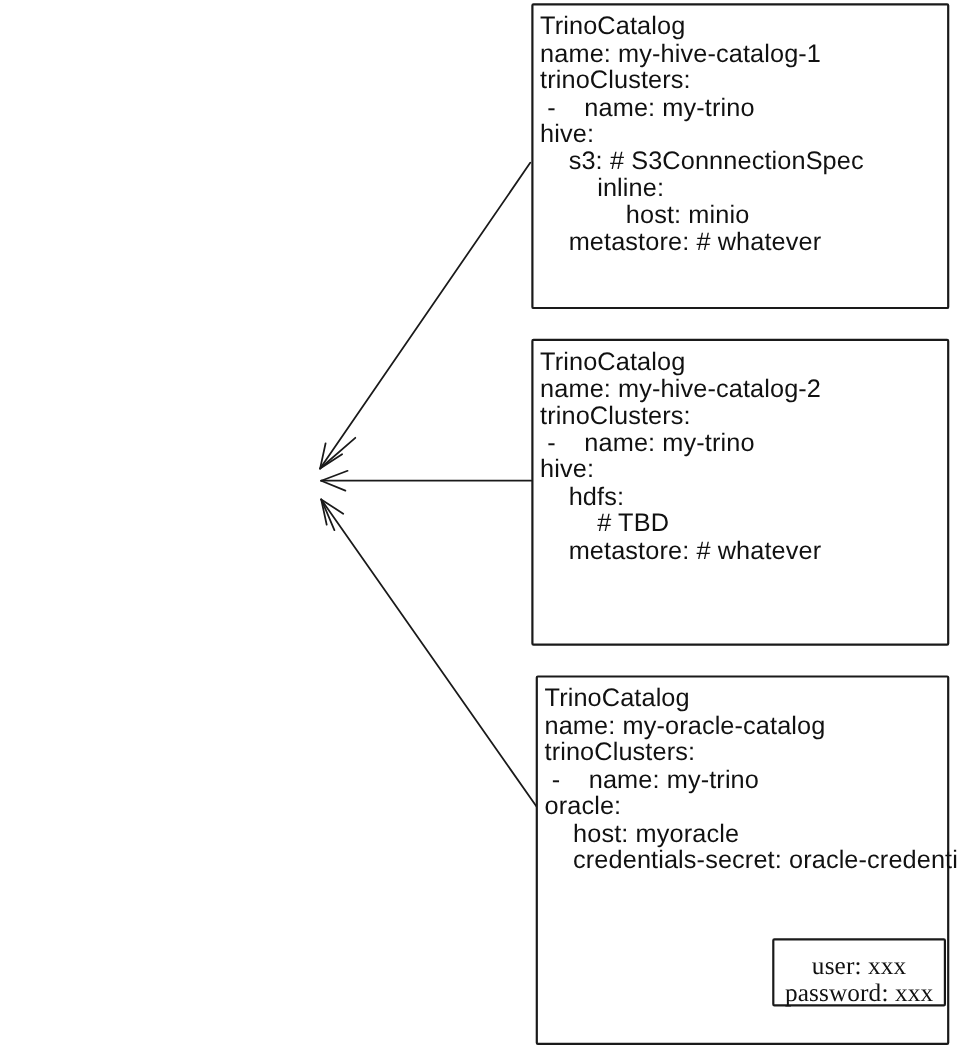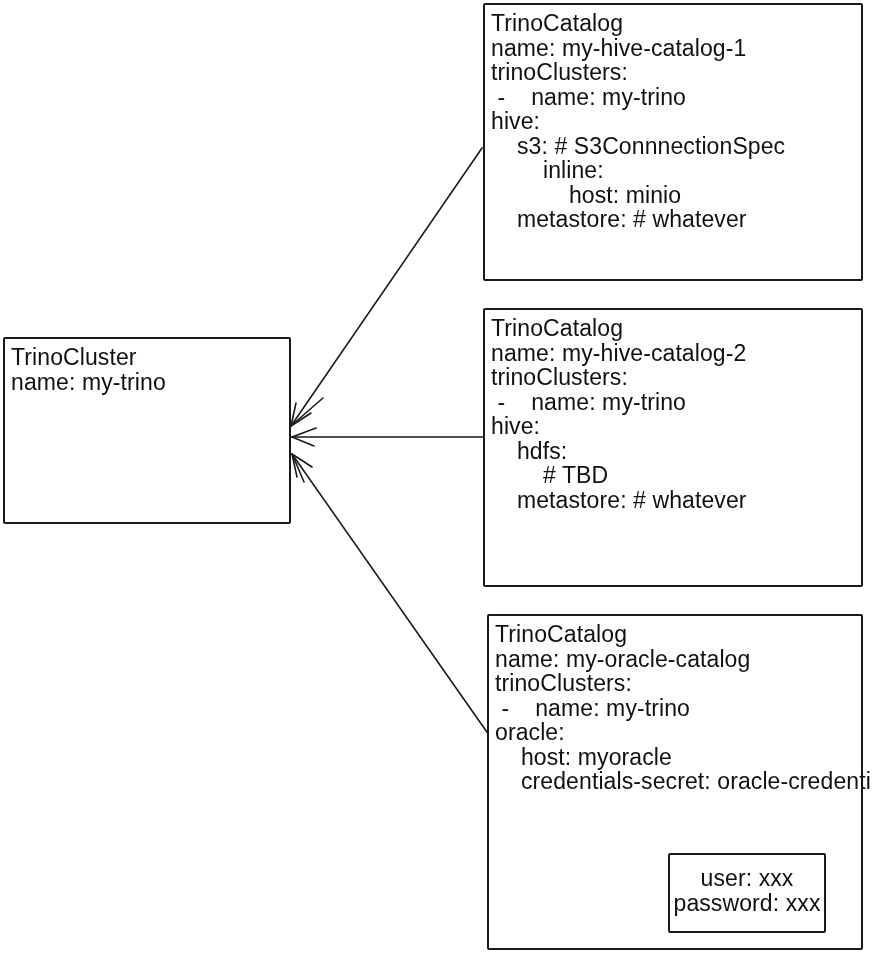--- a/index.html
+++ b/index.html
@@ -43,21 +43,21 @@
     font-size: 23px;
     line-height: 24.5px;
     color: var(--text);
     padding: 6px 0 0 6px;
     letter-spacing: 0.1px;
   }
   .cluster-box   { left: 3px;   top: 337px; width: 288px; height: 187px; }
   .catalog-box-1 { left: 483px; top: 3px;   width: 380px; height: 278px; }
   .catalog-box-2 { left: 483px; top: 308px; width: 380px; height: 279px; }
   .catalog-box-3 { left: 487px; top: 614px; width: 376px; height: 336px; }
-  .secret-box    { left: 668px; top: 853px; width: 158px; height: 80px; }
+  .secret-box    { left: 702px; top: 853px; width: 158px; height: 62px; font-family: Liberation Serif, serif; }
   .secret-box .box-text {
     padding: 11px 0 0 0;
     text-align: center;
     white-space: pre;
   }
 </style>
 </head>
 <body>
 
 <div class="canvas">
@@ -77,24 +77,20 @@
     <line x1="292" y1="454" x2="297" y2="477"></line>
     <line x1="292" y1="454" x2="312" y2="467"></line>
     <line x1="293" y1="456" x2="304" y2="482"></line>
 
     <path d="M 761 816 Q 764 838 787 851"></path>
     <path d="M 762 819 Q 769 837 783 846"></path>
     <line x1="787" y1="851" x2="782" y2="834"></line>
     <line x1="787" y1="851" x2="771" y2="842"></line>
   </svg>
 
-  <div class="box cluster-box">
-    <div class="box-text">TrinoCluster
-name: my-trino</div>
-  </div>
 
   <div class="box catalog-box-1">
     <div class="box-text">TrinoCatalog
 name: my-hive-catalog-1
 trinoClusters:
  -    name: my-trino
 hive:
     s3: # S3ConnnectionSpec
         inline:
             host: minio

